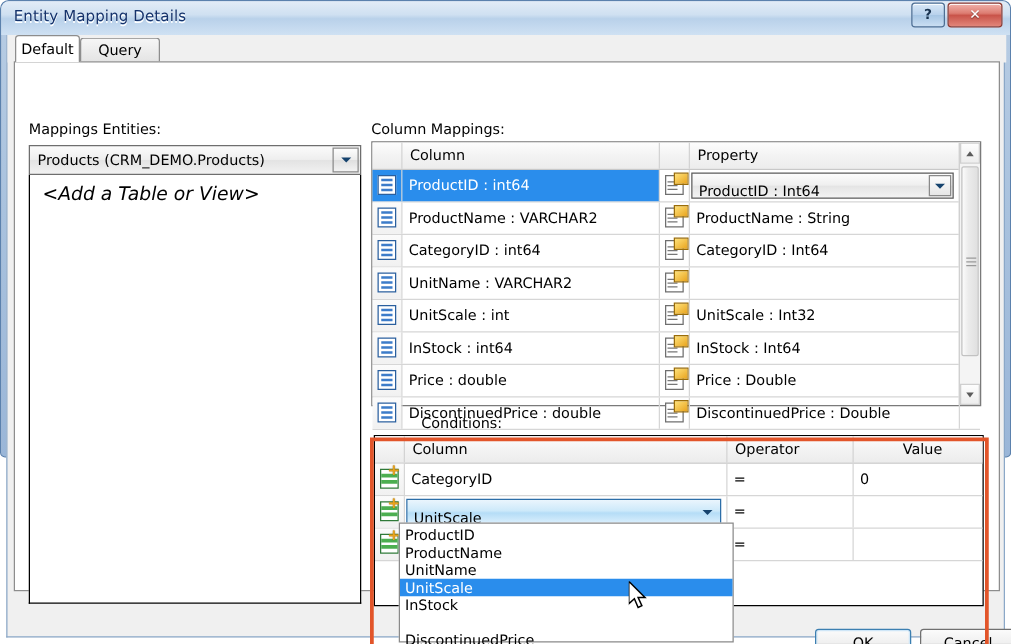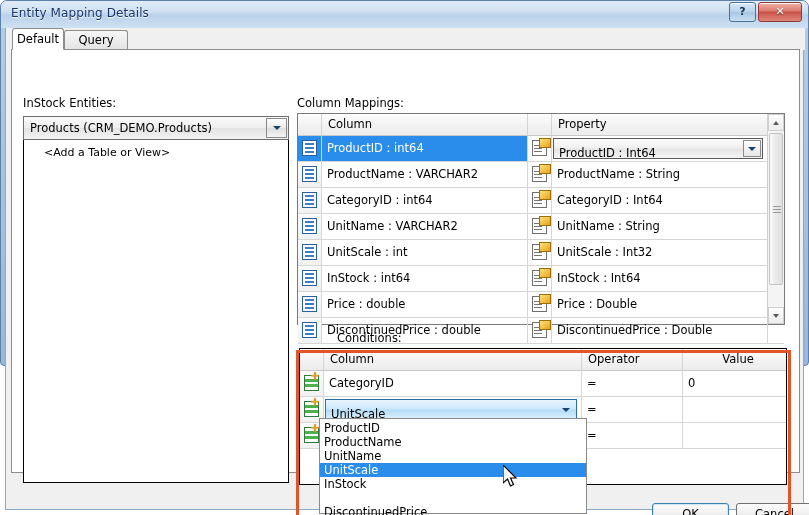--- a/index.html
+++ b/index.html
@@ -119,22 +119,22 @@
     background: linear-gradient(to bottom, #fdfdfd 0%, #ececec 48%, #dfdfdf 52%, #f3f3f3 100%);
   }
   #se-list {
     position: absolute; left: 17px; top: 112px;
     width: 266px; height: 343px;
     border: 1px solid #000000;
     border-top: none;
     background: #ffffff;
   }
   #se-list-item {
-    position: absolute; left: 20px; top: 6px;
-    font-size: 11px; color: #000; white-space: nowrap;
+    position: absolute; left: 10px; top: 6px;
+    font-size: 15px; color: #000; white-space: nowrap; font-style: italic;
   }
 
   
   .grid {
     position: absolute;
     background: #ffffff;
     border: 1px solid #7a7a7a;
   }
   .grid-header {
     position: absolute; left: 0; top: 0; height: 22px;
@@ -349,21 +349,21 @@
 
   <div id="client">
 
     <div id="tabstrip">
       <div class="tab active" id="tab-0">Default</div>
       <div class="tab inactive" id="tab-1">Query View</div>
     </div>
 
     <div id="tab-body"></div>
 
-    <div class="caption" style="left:17px; top:68px;">InStock Entities:</div>
+    <div class="caption" style="left:17px; top:68px;">Mappings Entities:</div>
 
     <div id="se-combo">
       <div id="se-combo-text">Products (CRM_DEMO.Products)</div>
       <div id="se-combo-btn">
           <span class="arrow-dn"></span>
         </div>
     </div>
     <div id="se-list">
       <div id="se-list-item">&lt;Add a Table or View&gt;</div>
     </div>
@@ -419,21 +419,20 @@
       </div>
 
       <div class="row" style="top:100px;">
         <div class="rowhdr">
             <span class="ico ico-table"></span>
           </div>
         <div class="cell" style="left:24px; width:206px;">UnitName : VARCHAR2</div>
         <div class="cell" style="left:230px; width:24px;">
             <span class="ico ico-prop"></span>
           </div>
-        <div class="cell" style="left:254px; width:216px;">UnitName : String</div>
       </div>
 
       <div class="row" style="top:126px;">
         <div class="rowhdr">
             <span class="ico ico-table"></span>
           </div>
         <div class="cell" style="left:24px; width:206px;">UnitScale : int</div>
         <div class="cell" style="left:230px; width:24px;">
             <span class="ico ico-prop"></span>
           </div>

